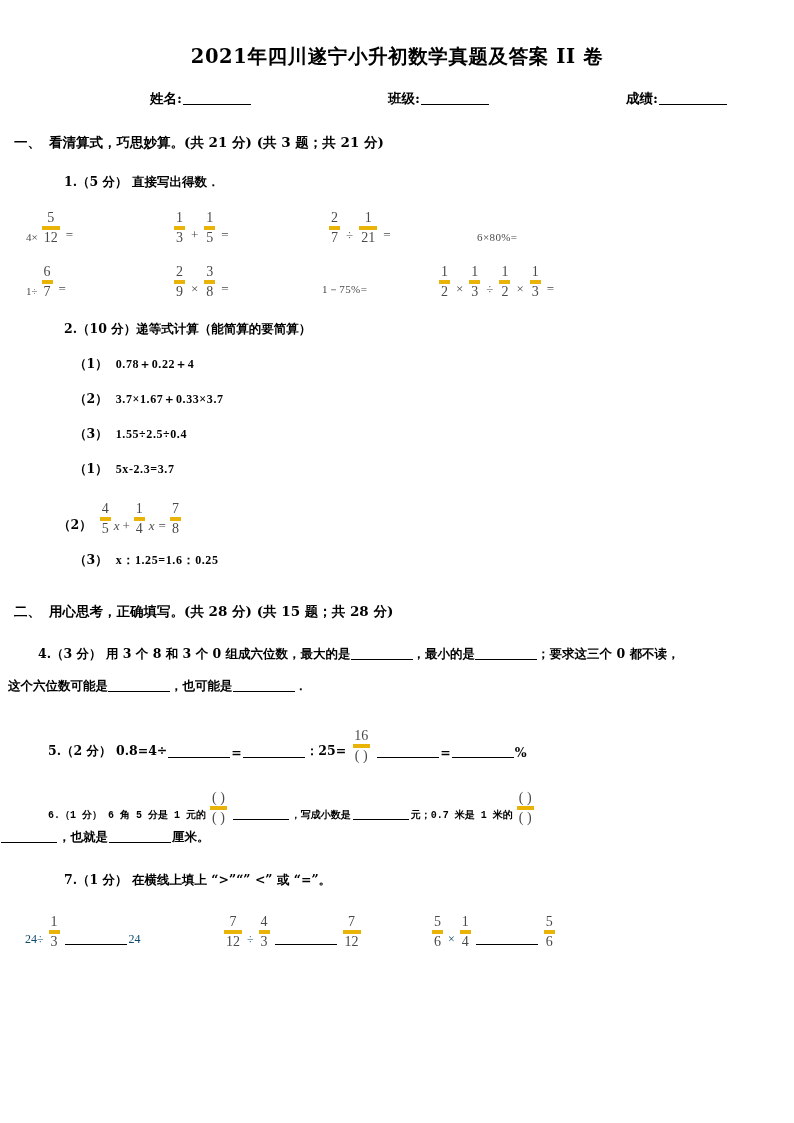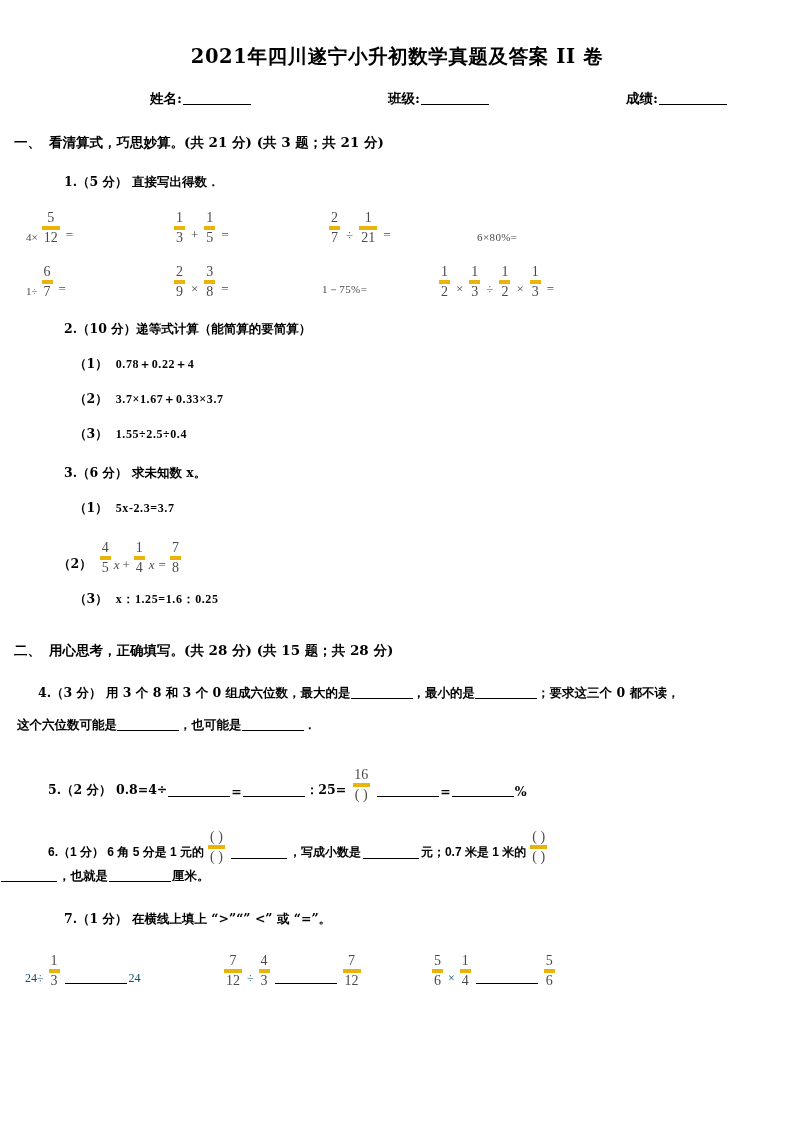--- a/index.html
+++ b/index.html
@@ -186,23 +186,23 @@
 
   
   .q6-row {
     display: flex;
     align-items: flex-end;
     padding-left: 48px;
     margin-top: 14px;
     height: 48px;
   }
   .q6-row .txt {
-    font-family: Liberation Sans, sans-serif;
-    font-weight: bold;
-    font-size: 12px;
+    font-family: Liberation Mono, monospace;
+    font-weight: bold;
+    font-size: 10px;
     padding-bottom: 3px;
     white-space: nowrap;
   }
   .q6-row .blank-line { margin: 0 2px 5px 2px; }
   .q6-line2 {
     padding-left: 0;
     font-family: Liberation Serif, serif;
     font-weight: bold;
     font-size: 12.5px;
     margin-top: 4px;
@@ -359,21 +359,20 @@
     </div>
     <div class="subq">
       <span class="lbl">（2）</span><span class="expr-plain">3.7×1.67＋0.33×3.7</span>
     </div>
     <div class="subq">
       <span class="lbl">（3）</span><span class="expr-plain">1.55÷2.5÷0.4</span>
     </div>
   </div>
 
   <div class="q">
-    <div class="q-head">3.（6 分） 求未知数 x。</div>
     <div class="subq">
       <span class="lbl">（1）</span><span class="expr-plain">5x-2.3=3.7</span>
     </div>
   </div>
 
   <div class="calc-row" style="padding-left:58px;margin-top:14px;">
     <span class="lbl" style="font-family:'DejaVu Serif',serif;font-weight:bold;font-size:12.5px;padding-bottom:2px;margin-right:6px;">（2）</span>
     <span class="frac">
       <span class="num">4</span>
       <span class="den">5</span>
@@ -400,21 +399,21 @@
 
   <div class="section-head" style="margin-top:34px;">
     <span class="sec-num">二、</span><span>用心思考，正确填写。(共 28 分) (共 15 题；共 28 分)</span>
   </div>
 
   <div class="q" style="padding-left:38px;">
     <div class="fill-p" style="margin-top:18px;white-space:nowrap;">
       <span>4.（3 分） 用 3 个 8 和 3 个 0 组成六位数，最大的是</span><span class="blank-line bl-62"></span><span>，最小的是</span><span class="blank-line bl-62"></span><span>；要求这三个 0 都不读，</span>
     </div>
   </div>
-  <div class="fill-p q4-line2" style="padding-left:17px;white-space:nowrap;">
+  <div class="fill-p q4-line2" style="padding-left:8px;white-space:nowrap;">
     <span>这个六位数可能是</span><span class="blank-line bl-62"></span><span>，也可能是</span><span class="blank-line bl-62"></span><span>．</span>
   </div>
 
   <div class="q5-row">
     <span class="txt">5.（2 分）  0.8=4÷</span>
     <span class="blank-line bl-62"></span>
     <span class="txt">=</span>
     <span class="blank-line bl-62"></span>
     <span class="txt">：25=</span>
     <span class="frac" style="margin:0 6px;">

